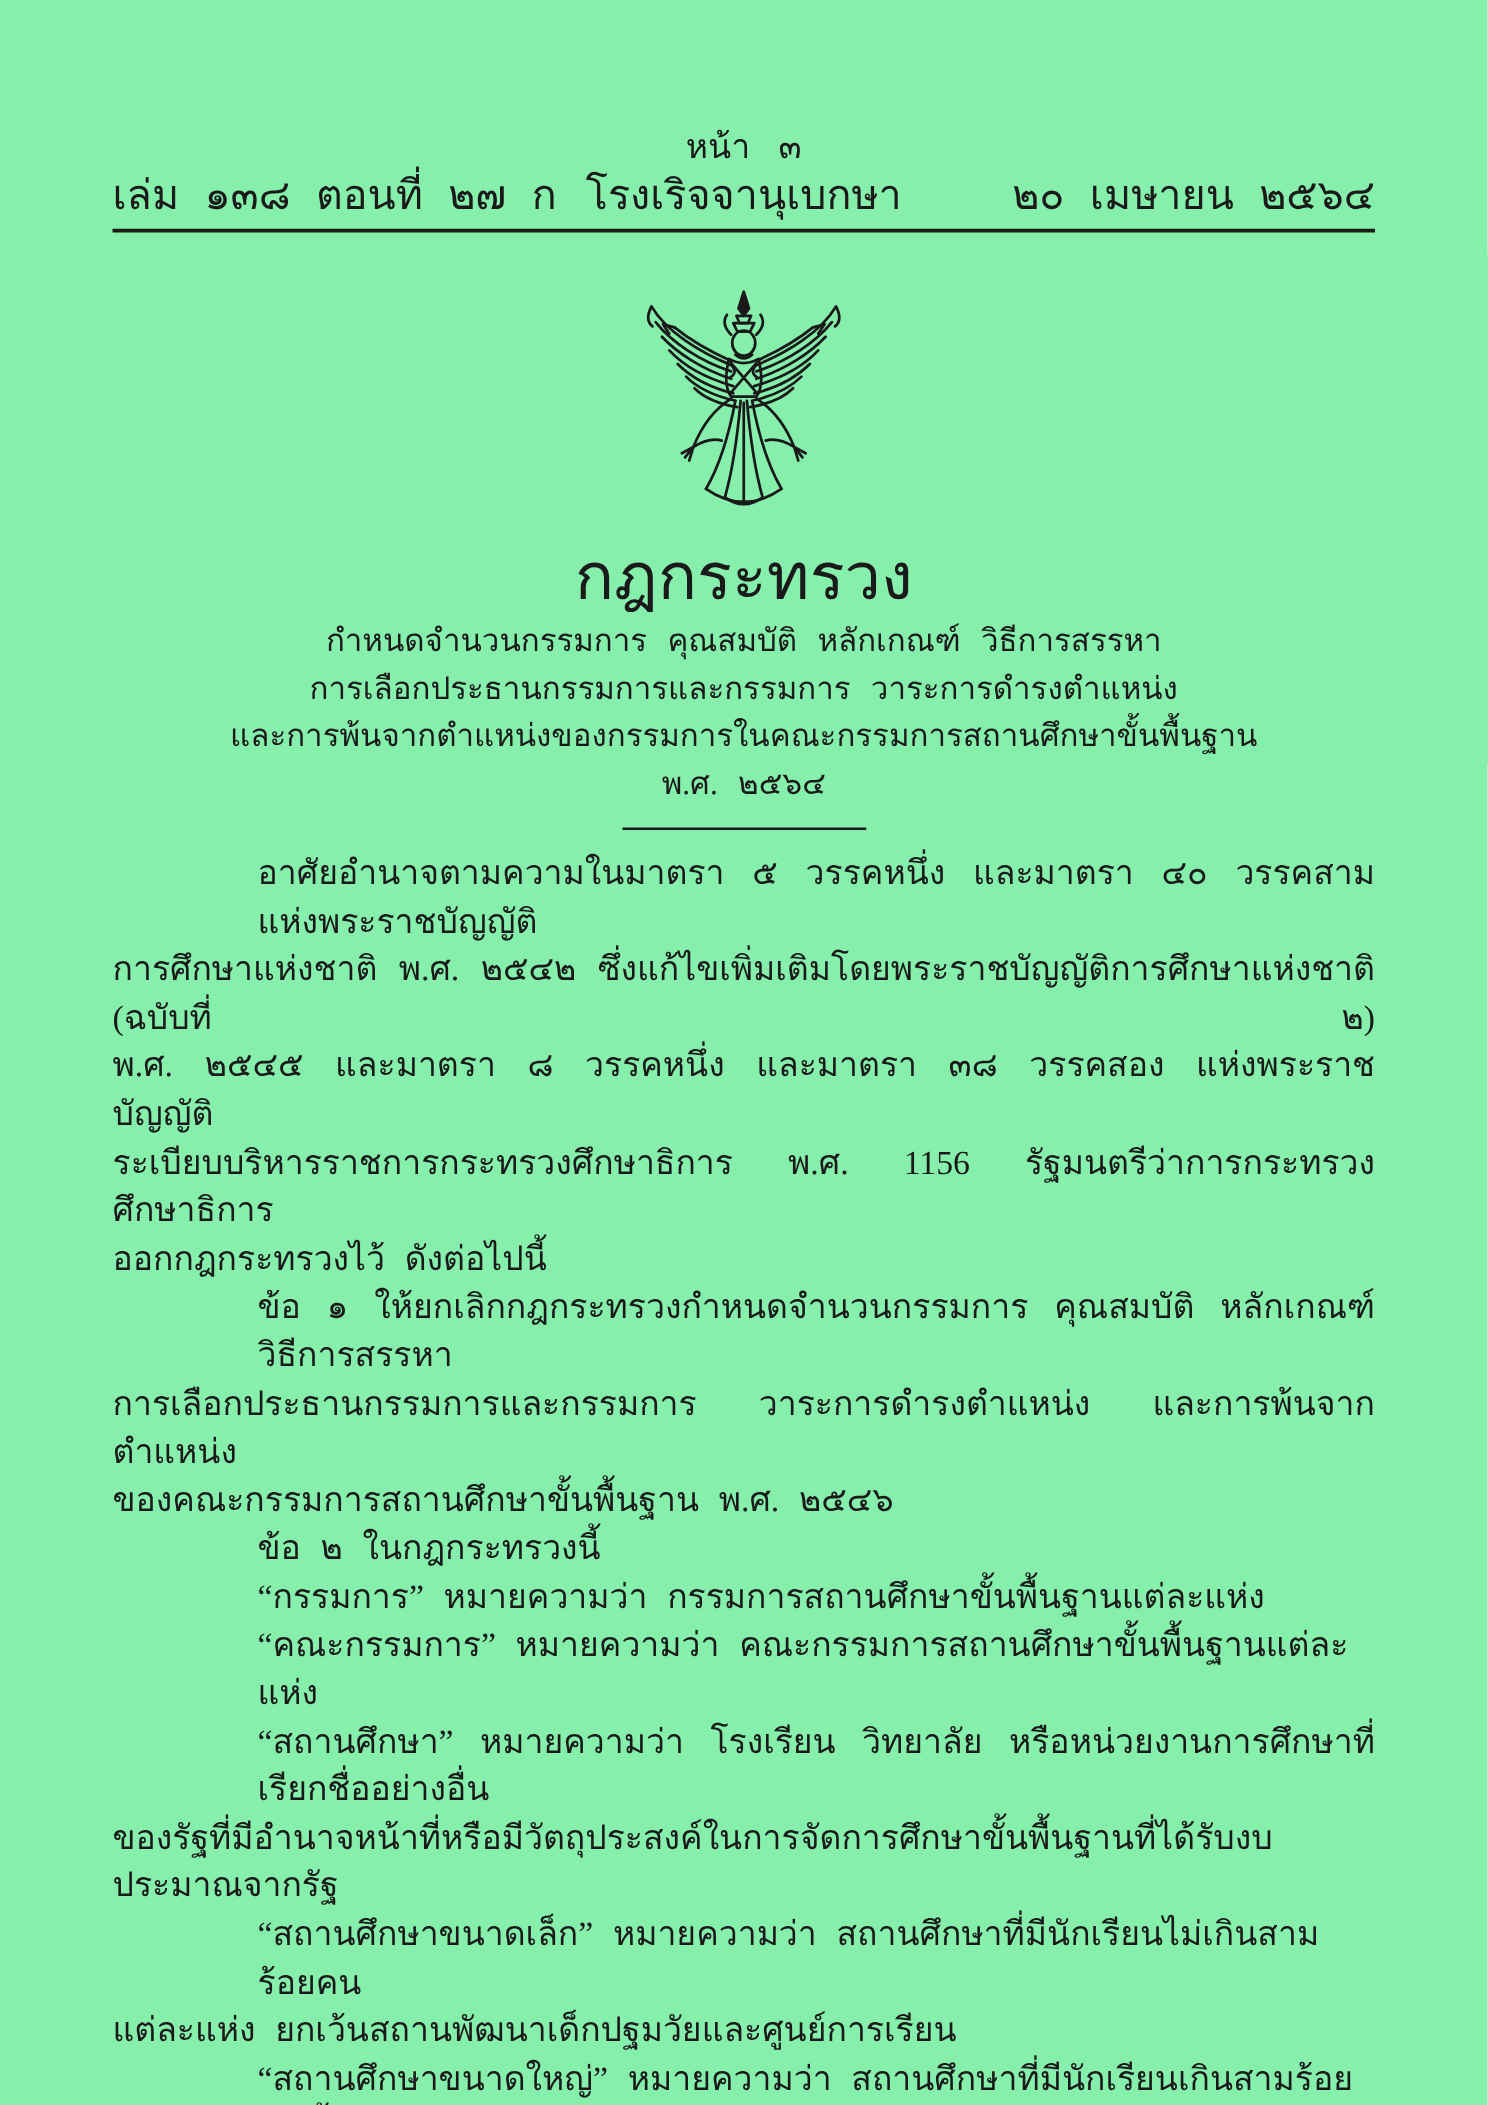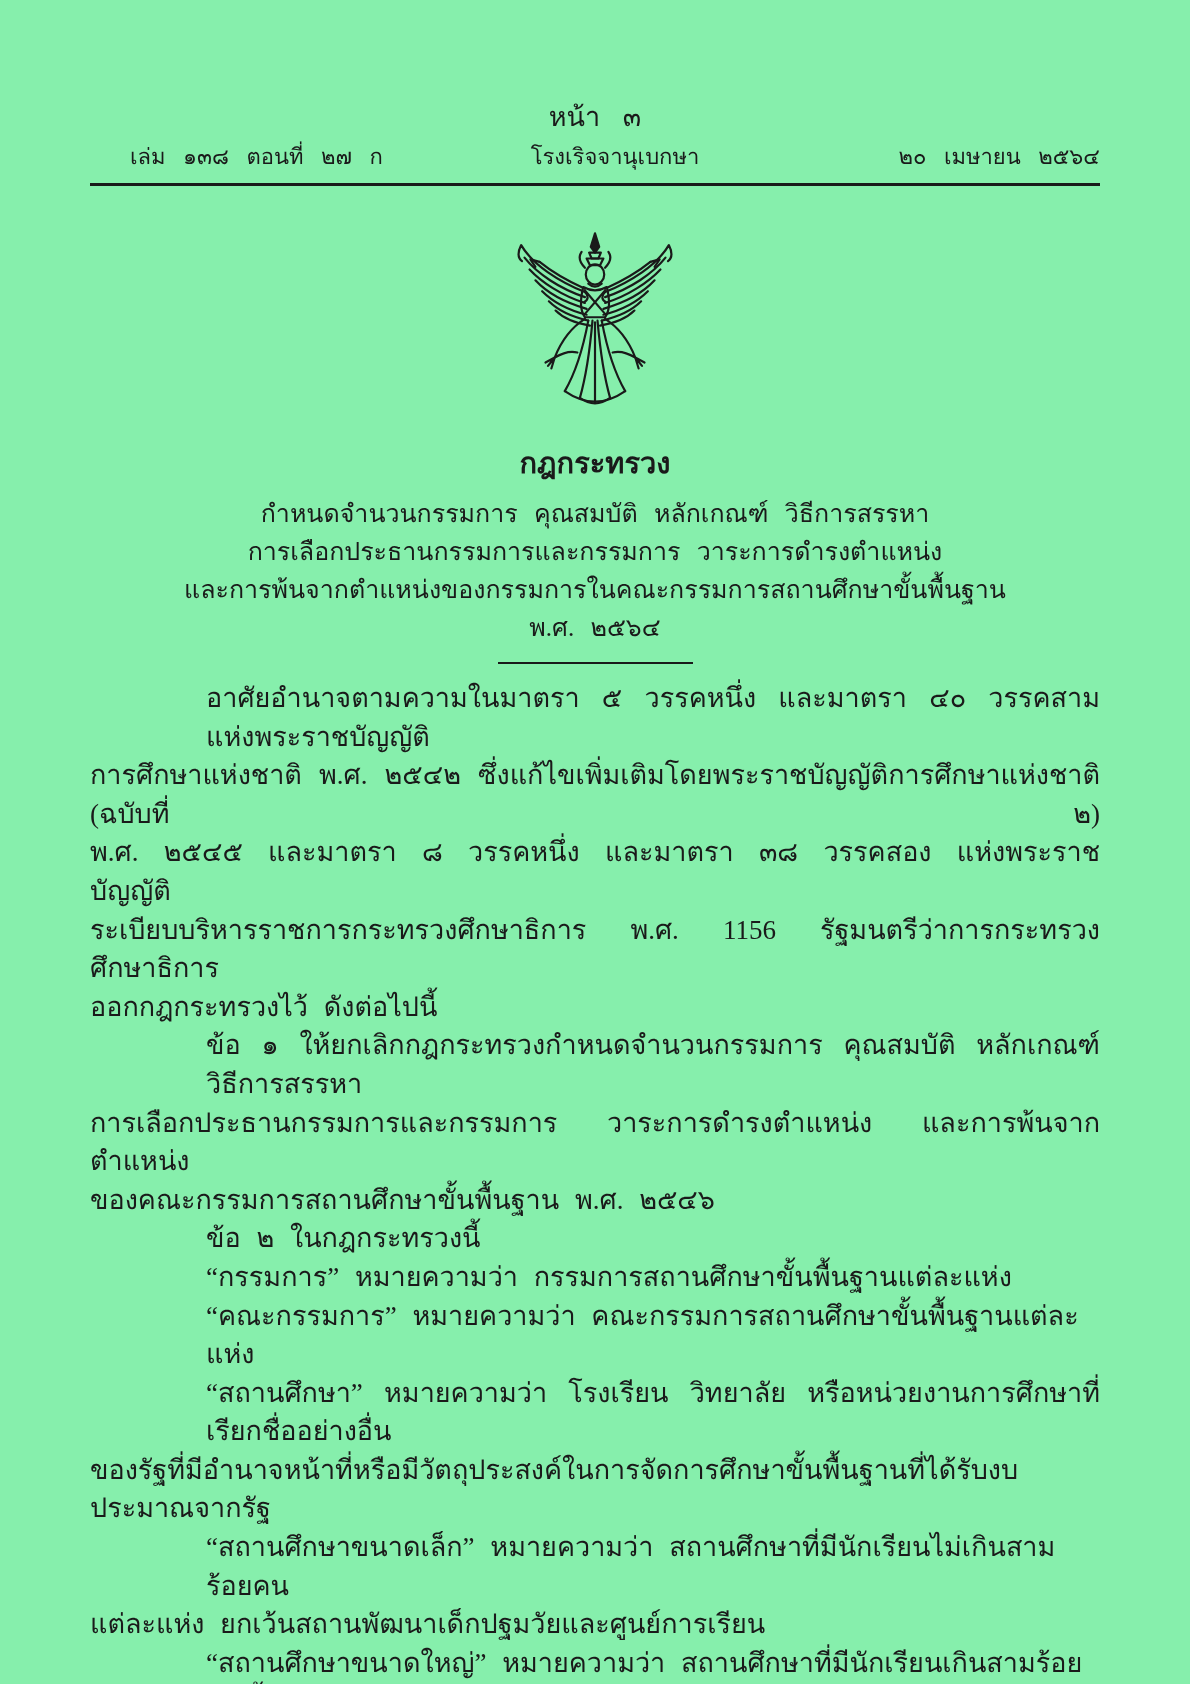--- a/index.html
+++ b/index.html
@@ -9,34 +9,33 @@
     font-family:"Liberation Serif","DejaVu Serif",serif;
   }
   .content{margin:0 90px;}
   
   .header-top{
     padding-top:100px;text-align:center;font-size:27px;line-height:34px;
     word-spacing:16px;
   }
   .header-meta{
     position:relative;display:flex;justify-content:space-between;
-    align-items:flex-end;font-size:22px;line-height:34px;margin-top:6px;
+    align-items:flex-end;font-size:33px;line-height:34px;margin-top:6px;
     word-spacing:12px;
-    margin-left:40px;
   }
   .header-meta .center{
     position:absolute;left:50%;transform:translateX(-50%);
   }
   .header-rule{border-bottom:3px solid #1a1a1a;margin-top:9px;}
   
   .emblem-wrap{text-align:center;margin-top:44px;height:196px;}
   
   .doc-heading{
-    text-align:center;font-size:29px;line-height:50px;margin-top:12px;
-    font-weight:bold;
+    text-align:center;font-size:52px;line-height:50px;margin-top:12px;
+    font-weight:normal;
   }
   .subtitle-line{
     text-align:center;font-size:25px;line-height:38px;word-spacing:10px;
   }
   .subtitle-block{margin-top:7px;}
   .title-divider{
     width:195px;border-top:2.5px solid #1a1a1a;margin:15px auto 0;
   }
   
   .body-text{margin-top:15px;font-size:27px;line-height:38.6px;word-spacing:9px;}

